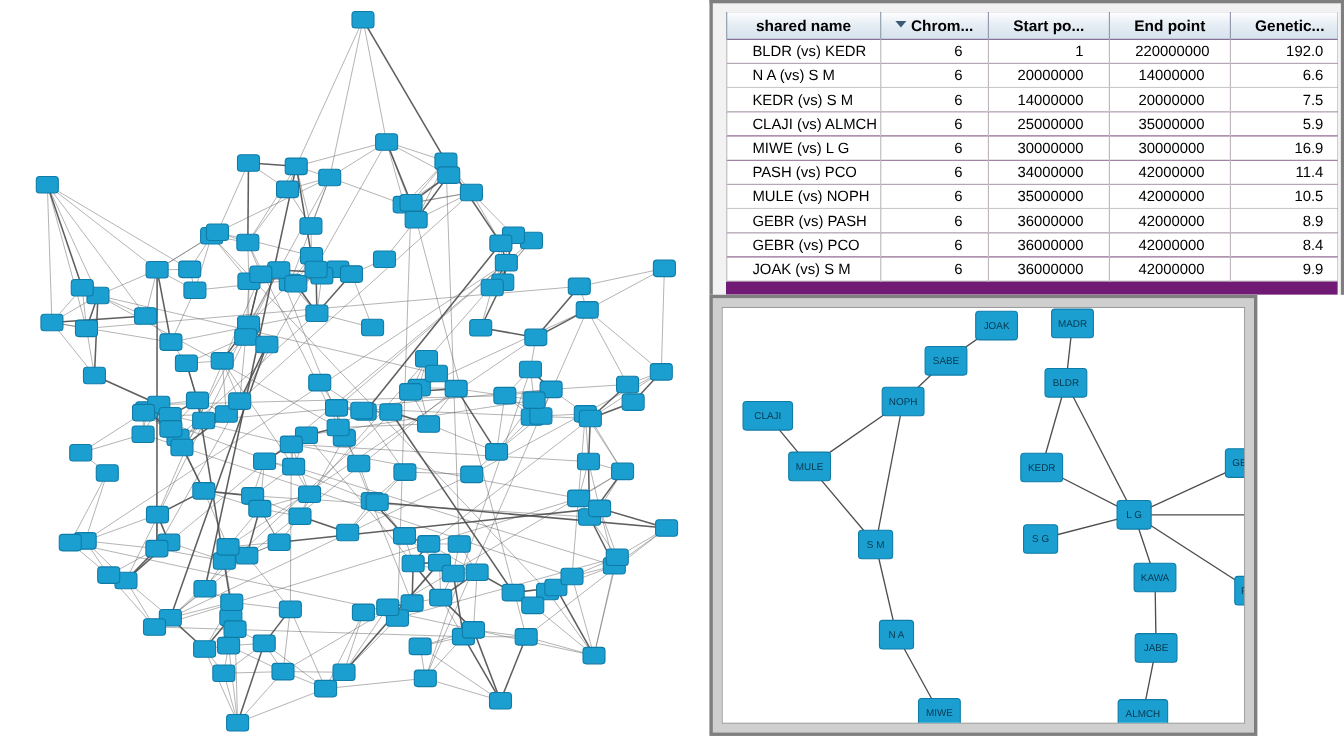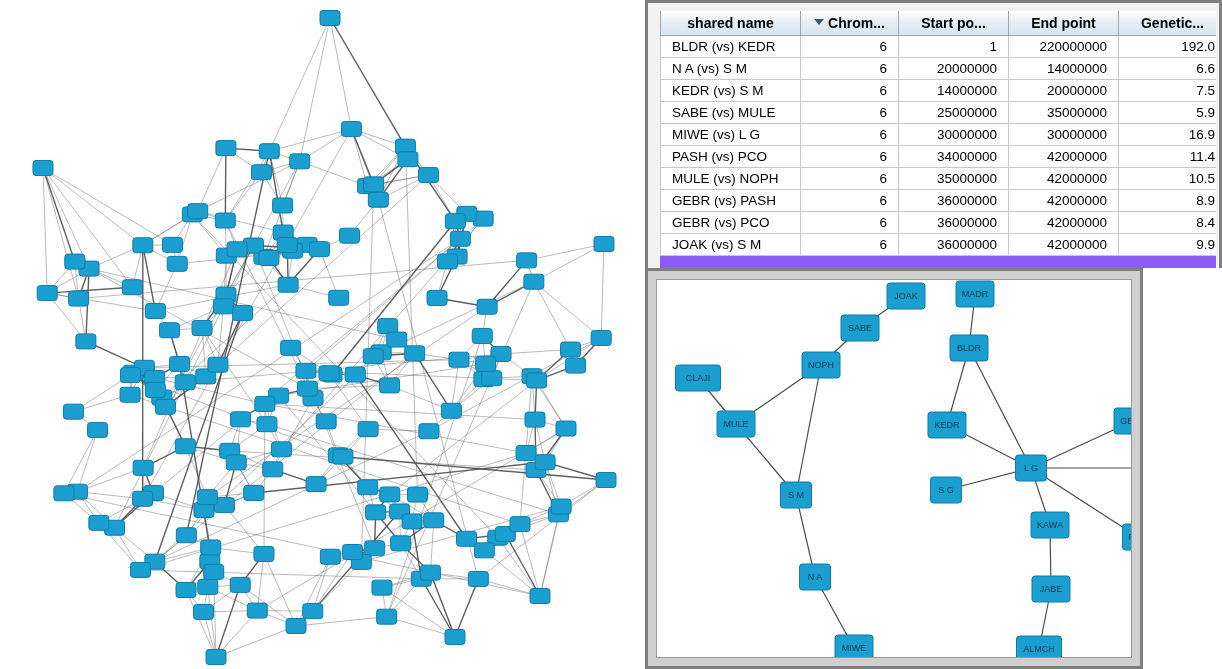--- a/index.html
+++ b/index.html
@@ -40,21 +40,21 @@
     box-sizing: border-box;
     overflow: hidden;
   }
   #table-scroll {
     position: absolute;
     left: 12px;
     top: 8px;
     right: 3px;
     bottom: 0;
     overflow: hidden;
-    background: #8b5cf6;
+    background: #701a75;
   }
   table.grid {
     border-collapse: collapse;
     width: 566px;
     font-size: 13.5px;
     color: #000;
     table-layout: fixed;
   }
   table.grid th {
     background: linear-gradient(to bottom, #ffffff 0%, #e7eef5 45%, #d7e3ee 100%);
@@ -64,21 +64,21 @@
     font-size: 14px;
     height: 24px;
     padding: 0 6px;
     text-align: center;
     white-space: nowrap;
     overflow: hidden;
   }
   table.grid td {
     border: 1px solid #c8c8c8;
     height: 21px;
-    padding: 0 11px;
+    padding: 0 23px;
     background: #ffffff;
     white-space: nowrap;
     overflow: hidden;
   }
   td.c-name { text-align: left; }
   td.c-num  { text-align: right; }
 
   th .th-inner {
     display: flex;
     align-items: center;
@@ -1216,21 +1216,21 @@
             <td class="c-num">6.6</td>
           </tr>
           <tr>
             <td class="c-name">KEDR (vs) S M</td>
             <td class="c-num">6</td>
             <td class="c-num">14000000</td>
             <td class="c-num">20000000</td>
             <td class="c-num">7.5</td>
           </tr>
           <tr>
-            <td class="c-name">SABE (vs) MULE</td>
+            <td class="c-name">CLAJI (vs) ALMCH</td>
             <td class="c-num">6</td>
             <td class="c-num">25000000</td>
             <td class="c-num">35000000</td>
             <td class="c-num">5.9</td>
           </tr>
           <tr>
             <td class="c-name">MIWE (vs) L G</td>
             <td class="c-num">6</td>
             <td class="c-num">30000000</td>
             <td class="c-num">30000000</td>

